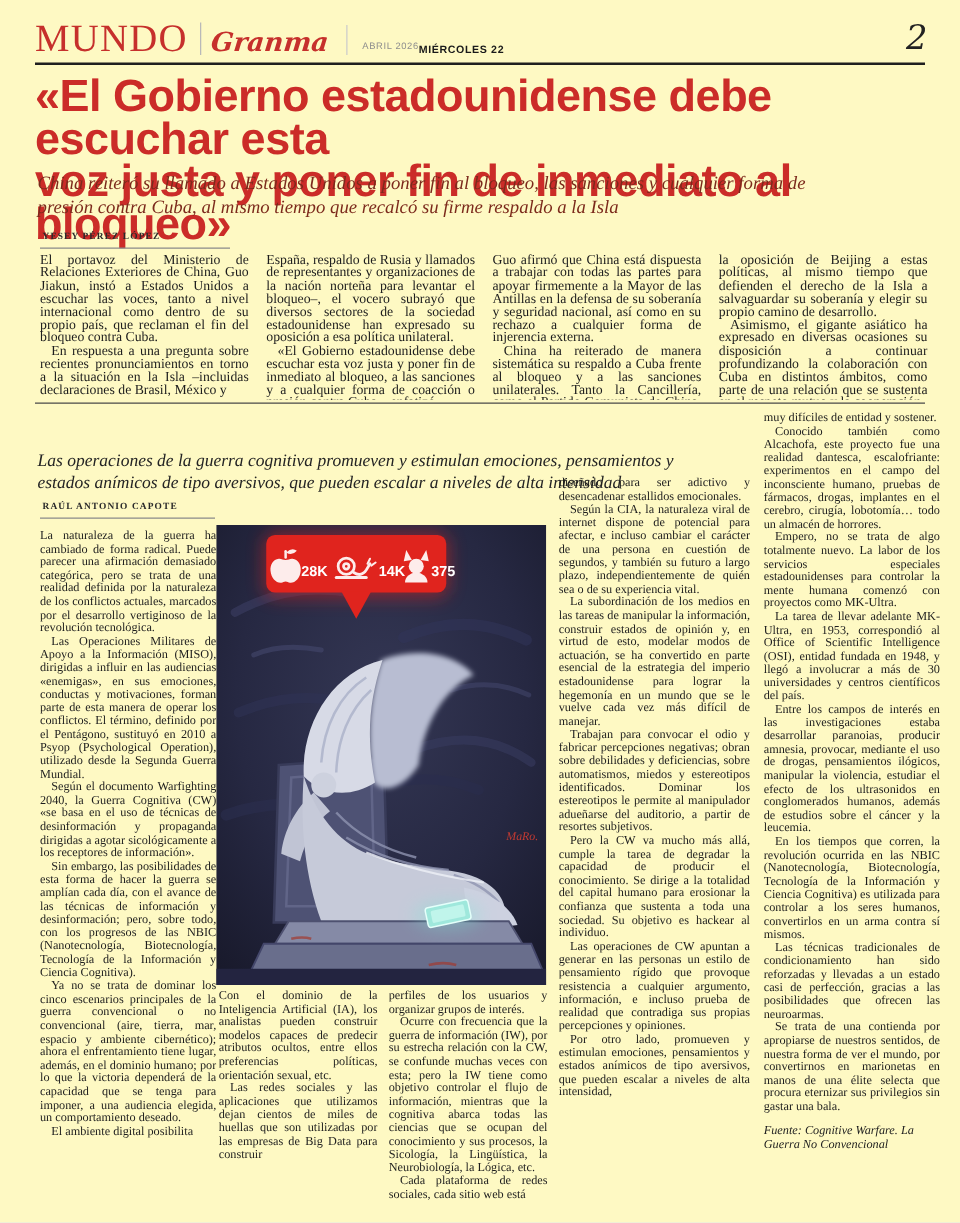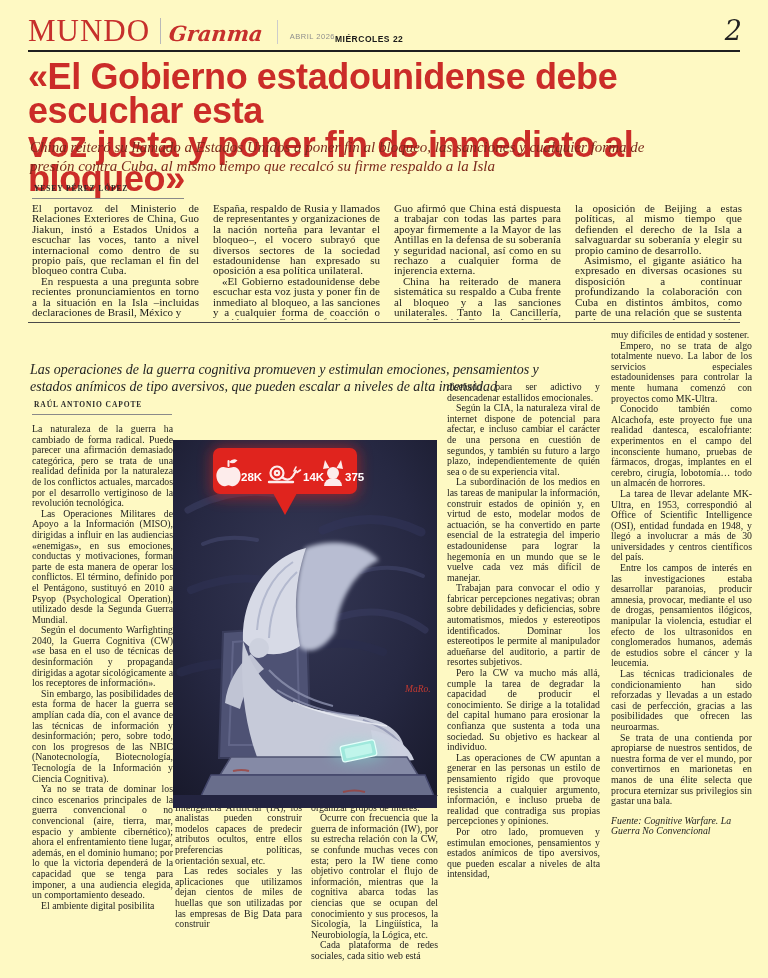--- a/index.html
+++ b/index.html
@@ -61,21 +61,21 @@
   .a2-col p { font-size:9.8px; line-height:10.6px; text-align:justify; hyphens:auto; color:#1d1d1d; }
   .a2-col p + p { text-indent:9px; }
   .col-c1 { left:32px;  top:424px; width:141px; height:512px; }
   .col-c2 { left:175px; top:792px; width:127px; height:184px; }
   .col-c3 { left:311px; top:792px; width:127px; height:184px; }
   .col-c4 { left:447px; top:382px; width:153px; height:574px; }
   .col-c5 { left:611px; top:330px; width:141px; height:648px; }
   .source-note { font-style:italic; margin-top:9px; font-size:9.8px; line-height:11px; color:#1d1d1d; text-align:left !important; }
 
   
-  .illustration { position:absolute; left:173px; top:440px; width:264px; height:368px; }
+  .illustration { position:absolute; left:173px; top:420px; width:264px; height:368px; }
   .illustration svg { display:block; }
   .badge-count { font-family:"Liberation Sans", sans-serif; font-weight:bold; }
 </style>
 </head>
 <body>
 
 <div class="page">
 
   <div class="masthead">
     <div class="section-title">MUNDO</div>
@@ -141,24 +141,25 @@
       <p>Según la CIA, la naturaleza viral de internet dispone de potencial para afectar, e incluso cambiar el carácter de una persona en cuestión de segundos, y también su futuro a largo plazo, independientemente de quién sea o de su experiencia vital.</p>
       <p>La subordinación de los medios en las tareas de manipular la información, construir estados de opinión y, en virtud de esto, modelar modos de actuación, se ha convertido en parte esencial de la estrategia del imperio estadounidense para lograr la hegemonía en un mundo que se le vuelve cada vez más difícil de manejar.</p>
       <p>Trabajan para convocar el odio y fabricar percepciones negativas; obran sobre debilidades y deficiencias, sobre automatismos, miedos y estereotipos identificados. Dominar los estereotipos le permite al manipulador adueñarse del auditorio, a partir de resortes subjetivos.</p>
       <p>Pero la CW va mucho más allá, cumple la tarea de degradar la capacidad de producir el conocimiento. Se dirige a la totalidad del capital humano para erosionar la confianza que sustenta a toda una sociedad. Su objetivo es hackear al individuo.</p>
       <p>Las operaciones de CW apuntan a generar en las personas un estilo de pensamiento rígido que provoque resistencia a cualquier argumento, información, e incluso prueba de realidad que contradiga sus propias percepciones y opiniones.</p>
       <p>Por otro lado, promueven y estimulan emociones, pensamientos y estados anímicos de tipo aversivos, que pueden escalar a niveles de alta intensidad,</p>
     </div>
   <div class="a2-col col-c5">
     <div>
         <p>muy difíciles de entidad y sostener.</p>
+        <p>Conocido también como Alcachofa, este proyecto fue una realidad dantesca, escalofriante: experimentos en el campo del inconsciente humano, pruebas de fármacos, drogas, implantes en el cerebro, cirugía, lobotomía… todo un almacén de horrores.</p>
         <p>Empero, no se trata de algo totalmente nuevo. La labor de los servicios especiales estadounidenses para controlar la mente humana comenzó con proyectos como MK-Ultra.</p>
-        <p>Conocido también como Alcachofa, este proyecto fue una realidad dantesca, escalofriante: experimentos en el campo del inconsciente humano, pruebas de fármacos, drogas, implantes en el cerebro, cirugía, lobotomía… todo un almacén de horrores.</p>
         <p>La tarea de llevar adelante MK-Ultra, en 1953, correspondió al Office of Scientific Intelligence (OSI), entidad fundada en 1948, y llegó a involucrar a más de 30 universidades y centros científicos del país.</p>
         <p>Entre los campos de interés en las investigaciones estaba desarrollar paranoias, producir amnesia, provocar, mediante el uso de drogas, pensamientos ilógicos, manipular la violencia, estudiar el efecto de los ultrasonidos en conglomerados humanos, además de estudios sobre el cáncer y la leucemia.</p>
+        <p>En los tiempos que corren, la revolución ocurrida en las NBIC (Nanotecnología, Biotecnología, Tecnología de la Información y Ciencia Cognitiva) es utilizada para controlar a los seres humanos, convertirlos en un arma contra sí mismos.</p>
         <p>Las técnicas tradicionales de condicionamiento han sido reforzadas y llevadas a un estado casi de perfección, gracias a las posibilidades que ofrecen las neuroarmas.</p>
         <p>Se trata de una contienda por apropiarse de nuestros sentidos, de nuestra forma de ver el mundo, por convertirnos en marionetas en manos de una élite selecta que procura eternizar sus privilegios sin gastar una bala.</p>
       </div>
     <p class="source-note">Fuente: Cognitive Warfare. La Guerra No Convencional</p>
   </div>
 
   <div class="illustration">
     <svg viewBox="0 0 264 368" width="264" height="368">
       <defs>
         <filter id="blurGlow" x="-60%" y="-60%" width="220%" height="220%">

